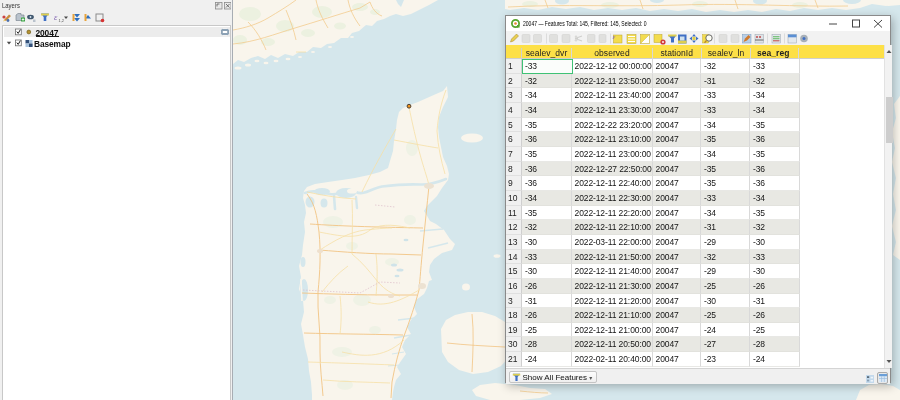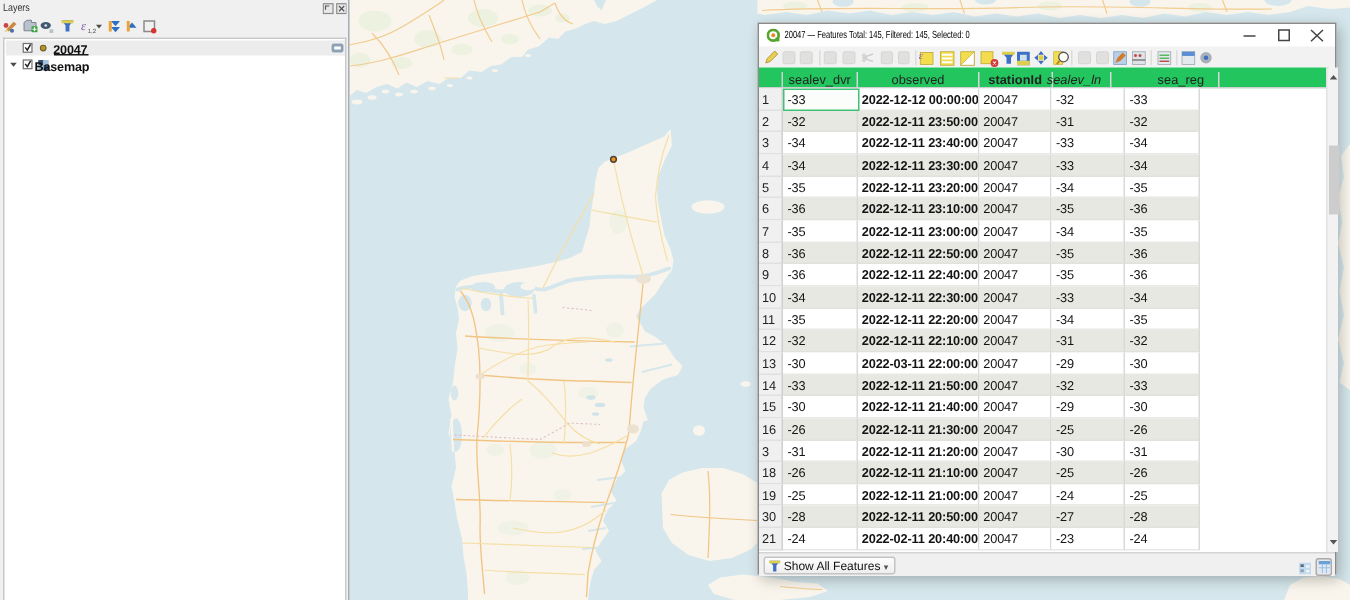--- a/index.html
+++ b/index.html
@@ -11,28 +11,28 @@
 #layers { position:absolute; left:0; top:0; width:233px; height:400px; background:#f0f0f0; border-right:1px solid #a8adb3; }
 #layers .title { position:absolute; left:2px; top:1.5px; font-size:7px; color:#333; transform:scaleX(0.85); transform-origin:0 0; }
 #ltree { position:absolute; left:2px; top:25px; width:229px; height:375px; background:#fff; border:1px solid #c8c8c8; border-bottom:none; }
 #lrow1 { position:absolute; left:1px; top:1px; width:226px; height:10px; background:#ececec; }
 .llabel { position:absolute; font-size:8.4px; letter-spacing:-0.1px; font-weight:bold; color:#101010; }
 
 #win { position:absolute; left:505px; top:15px; width:386px; height:368px; background:#fff; border:1px solid #8a8a8a; box-shadow:2px 3px 9px rgba(0,0,0,0.28); }
 #titlebar { position:absolute; left:0; top:0; width:100%; height:15px; background:#ffffff; }
 #titlebar .txt { position:absolute; left:16.5px; top:4px; font-size:6.9px; color:#000; transform:scaleX(0.73); transform-origin:0 0; white-space:nowrap; }
 #toolbar { position:absolute; left:0; top:15px; width:100%; height:14px; background:#f2f2f2; }
-#thead { position:absolute; left:0; top:29px; width:380px; height:14px; background:#22c55e; border-bottom:1px solid #cfcfcf; font-size:8.5px; letter-spacing:0.05px; color:#222;padding-left:12px; }
+#thead { position:absolute; left:0; top:29px; width:380px; height:14px; background:#fde047; border-bottom:1px solid #cfcfcf; font-size:8.5px; letter-spacing:0.05px; color:#222;padding-left:12px; }
 #thead span { position:absolute; top:3px; text-align:center; border-right:1px solid #d8d8d8; height:11px; }
 #tbody { position:absolute; left:0; top:43px; width:379px; height:309px; font-size:8.5px; letter-spacing:-0.1px; color:#141414; background:#fff; }
 .trow { position:relative; width:379px; height:14.667px; display:flex; }
 .trow.alt .c { background:#e8e8e3; border-bottom-color:#e2e2dd; }
 .trow .g { width:16px; background:#f0f0f0; border-right:1px solid #cfcfcf; border-bottom:1px solid #e0e0e0; padding-left:2px; line-height:14.6px; color:#222; flex:none; }
 .trow .c { border-right:1px solid #d9d9d9; border-bottom:1px solid #e8e8e5; padding-left:3px; line-height:14px; flex:none; background:#fff; white-space:nowrap; overflow:hidden; }
-.c.w1 { width:49.5px; } .c.w2 { width:81px;font-weight:bold; } .c.w3 { width:48.5px; } .c.w4 { width:49px; } .c.w5 { width:49.5px; }
+.c.w1 { width:49.5px; } .c.w2 { width:81px; } .c.w3 { width:48.5px; } .c.w4 { width:49px; } .c.w5 { width:49.5px; }
 #selcell { position:absolute; left:16px; top:0; width:50.5px; height:15px; border:1.5px solid #3fc275; background:#fbfdfb; font-size:8.5px; letter-spacing:-0.1px; color:#141414; line-height:12px; padding-left:2px; }
 #botbar { position:absolute; left:0; top:352px; width:100%; height:16px; background:#f0f0f0; border-top:1px solid #d4d4d4; }
 #safbtn { position:absolute; left:2.5px; top:1.5px; width:88px; height:12.5px; background:linear-gradient(#fdfdfd,#eeeeee); border:1px solid #c4c4c4; border-radius:2px; font-size:8px; color:#111; line-height:12px; padding-left:13px; }
 #vscroll { position:absolute; left:378px; top:29px; width:8px; height:323px; background:#f2f2f2; border-left:1px solid #e2e2e2; }
 #vthumb { position:absolute; left:0.5px; top:52px; width:7px; height:46px; background:#cdcdcd; }
 .wbtn { position:absolute; top:0; width:22px; height:15px; }
 </style>
 </head>
 <body>
 <div id="stage">
@@ -263,21 +263,21 @@
     <svg style="position:absolute;left:2px;top:12.5px" width="30" height="10" viewBox="0 0 30 10">
       <path d="M1.8,2.8 L6.2,2.8 L4,5.5 Z" fill="#4a4a4a"></path>
       <rect x="10.5" y="1" width="5.8" height="5.8" fill="#fff" stroke="#707070" stroke-width="0.8"></rect>
       <path d="M11.8,3.6 L13.2,5.4 L15.4,1.6" stroke="#222" stroke-width="1" fill="none"></path>
       <rect x="20.5" y="1" width="3.5" height="3.5" fill="#33517a"></rect>
       <rect x="24" y="4.5" width="3.5" height="3.5" fill="#33517a"></rect>
       <rect x="24" y="1" width="3.5" height="3.5" fill="#a9c4de"></rect>
       <rect x="20.5" y="4.5" width="3.5" height="3.5" fill="#a9c4de"></rect>
       <rect x="24" y="4.5" width="3.5" height="3.5" fill="#33517a" opacity="0.5"></rect>
     </svg>
-    <div class="llabel" style="left:20px;top:12.5px;">Basemap</div>
+    <div class="llabel" style="left:31px;top:12.5px;">Basemap</div>
   </div>
 </div>
 
 <div id="win">
   <div id="titlebar">
     <svg style="position:absolute;left:5px;top:3px" width="9" height="9" viewBox="0 0 9 9">
       <circle cx="4.5" cy="4.5" r="3.6" fill="none" stroke="#57a52e" stroke-width="1.8"></circle>
       <circle cx="4.5" cy="4.5" r="1.3" fill="#e8872e"></circle>
       <rect x="6" y="6" width="2.6" height="2.6" fill="#57a52e"></rect>
     </svg>
@@ -363,23 +363,23 @@
       <rect x="282" y="3.5" width="8.5" height="2.8" fill="#5b8fd4"></rect>
 
       <circle cx="298" cy="7.5" r="3.8" fill="#a8b0b8"></circle>
       <circle cx="298" cy="7.5" r="1.5" fill="#3f6fc4"></circle>
     </svg>
   </div>
   <div id="thead">
     <span style="left:0;width:16px;border-right:1px solid #cfcfcf;"></span>
     <span style="left:16px;width:50px;">sealev_dvr</span>
     <span style="left:66px;width:81px;">observed</span>
-    <span style="left:147px;width:48.5px;font-weight:bold;">stationId</span>
-    <span style="left:186px;width:49px;font-style:italic;">sealev_ln</span>
-    <span style="left:257px;width:49.5px;">sea_reg</span>
+    <span style="left:147px;width:48.5px;">stationId</span>
+    <span style="left:196px;width:49px;">sealev_ln</span>
+    <span style="left:243px;width:49.5px;font-weight:bold;">sea_reg</span>
   </div>
   <div id="tbody">
     <div class="trow">
           <span class="g">1</span>
           <span class="c w1">-33</span>
           <span class="c w2">2022-12-12 00:00:00</span>
           <span class="c w3">20047</span>
           <span class="c w4">-32</span>
           <span class="c w5">-33</span>
         </div>
@@ -403,21 +403,21 @@
           <span class="g">4</span>
           <span class="c w1">-34</span>
           <span class="c w2">2022-12-11 23:30:00</span>
           <span class="c w3">20047</span>
           <span class="c w4">-33</span>
           <span class="c w5">-34</span>
         </div>
     <div class="trow">
           <span class="g">5</span>
           <span class="c w1">-35</span>
-          <span class="c w2">2022-12-11 23:20:00</span>
+          <span class="c w2">2022-12-22 23:20:00</span>
           <span class="c w3">20047</span>
           <span class="c w4">-34</span>
           <span class="c w5">-35</span>
         </div>
     <div class="trow alt">
           <span class="g">6</span>
           <span class="c w1">-36</span>
           <span class="c w2">2022-12-11 23:10:00</span>
           <span class="c w3">20047</span>
           <span class="c w4">-35</span>
@@ -427,21 +427,21 @@
           <span class="g">7</span>
           <span class="c w1">-35</span>
           <span class="c w2">2022-12-11 23:00:00</span>
           <span class="c w3">20047</span>
           <span class="c w4">-34</span>
           <span class="c w5">-35</span>
         </div>
     <div class="trow alt">
           <span class="g">8</span>
           <span class="c w1">-36</span>
-          <span class="c w2">2022-12-11 22:50:00</span>
+          <span class="c w2">2022-12-27 22:50:00</span>
           <span class="c w3">20047</span>
           <span class="c w4">-35</span>
           <span class="c w5">-36</span>
         </div>
     <div class="trow">
           <span class="g">9</span>
           <span class="c w1">-36</span>
           <span class="c w2">2022-12-11 22:40:00</span>
           <span class="c w3">20047</span>
           <span class="c w4">-35</span>

